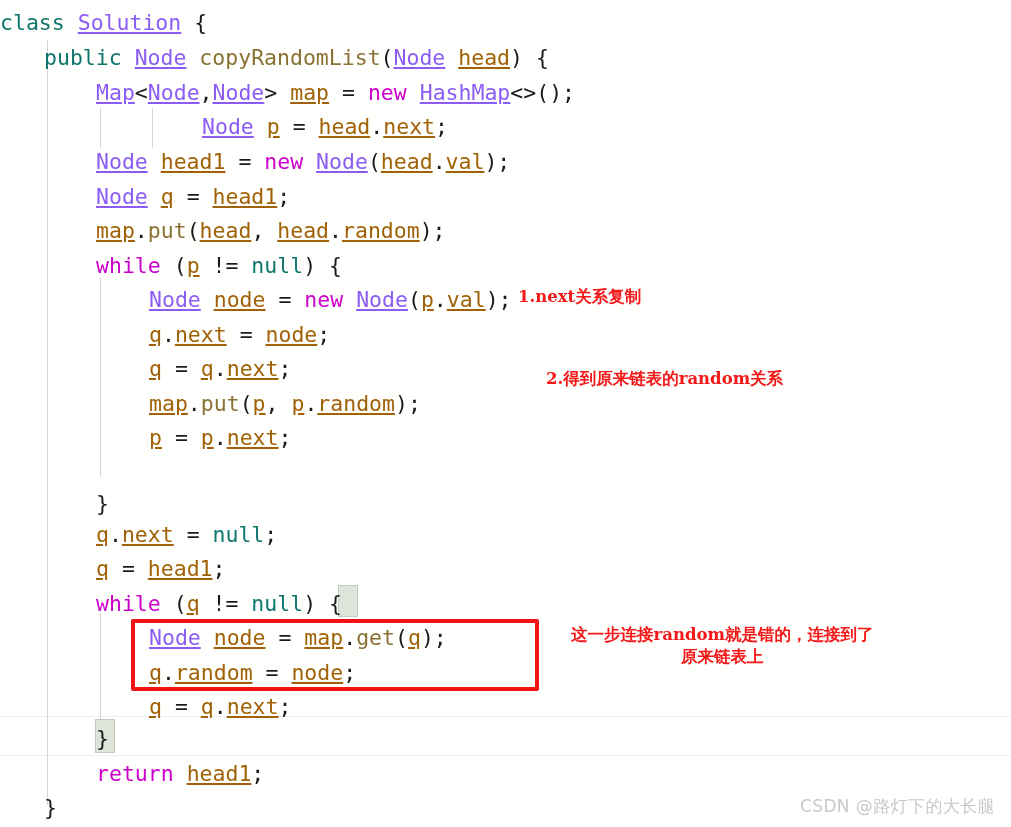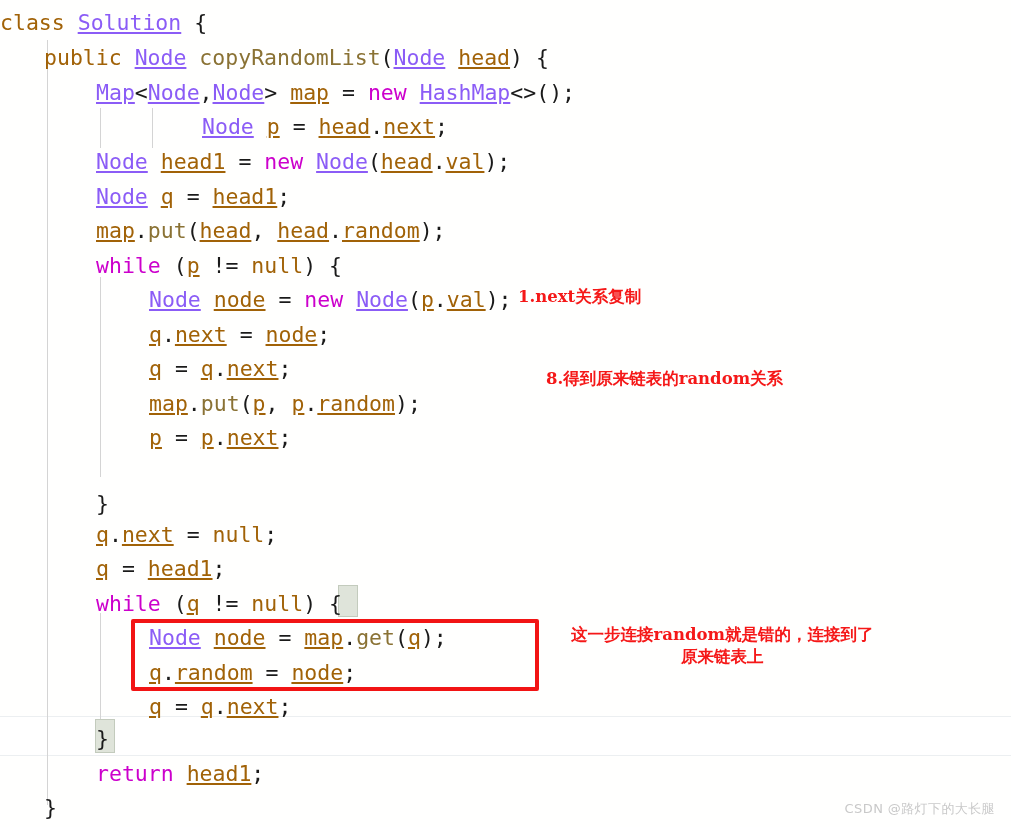--- a/index.html
+++ b/index.html
@@ -36,21 +36,21 @@
   }
   .line {
     position: absolute;
     left: 0;
     height: 34.6px;
     white-space: pre;
     letter-spacing: 0px;
   }
 
   
-  .kw      { color: #a16207; }        
+  .kw      { color: #0f766e; }        
   .kw2     { color: #cc00cc; }        
   .type    { color: #8b5cf6; text-decoration: underline; }        
   .meth    { color: #8a7234; }        
   .var     { color: #a16207; text-decoration: underline; }        
   .plain   { color: #1a1a1a; }        
 
   
   .guide {
     position: absolute;
     width: 1px;
@@ -98,21 +98,21 @@
     z-index: 7;
   }
 
   
   .watermark {
     position: absolute;
     right: 16px;
     bottom: 9px;
     color: #c9c9c9;
     font-family: "DejaVu Sans", "Liberation Sans", sans-serif;
-    font-size: 13px;
+    font-size: 17px;
     letter-spacing: 0.4px;
     z-index: 8;
     user-select: none;
   }
 
   
   .top-fragment {
     position: absolute;
     left: 8px;
     top: -12px;
@@ -143,20 +143,20 @@
     </div>
 
   <div class="red-box" id="red-box" style="left: 131px; top: 619px; width: 400px; height: 64px; border-color: rgb(242, 20, 20); border-width: 4px;"></div>
 
   <div class="top-fragment">'</div>
 
   <div class="code-layer" id="code-layer"><div class="line" style="top: 6px; padding-left: 0px;"><span class="plain"></span><span class="kw">class</span><span class="plain"> </span><span class="type">Solution</span><span class="plain"> {</span></div><div class="line" style="top: 41px; padding-left: 44px;"><span class="plain"></span><span class="kw">public</span><span class="plain"> </span><span class="type">Node</span><span class="plain"> </span><span class="meth">copyRandomList</span><span class="plain">(</span><span class="type">Node</span><span class="plain"> </span><span class="var">head</span><span class="plain">) {</span></div><div class="line" style="top: 76px; padding-left: 96px;"><span class="plain"></span><span class="type">Map</span><span class="plain">&lt;</span><span class="type">Node</span><span class="plain">,</span><span class="type">Node</span><span class="plain">&gt; </span><span class="var">map</span><span class="plain"> = </span><span class="kw2">new</span><span class="plain"> </span><span class="type">HashMap</span><span class="plain">&lt;&gt;();</span></div><div class="line" style="top: 110px; padding-left: 202px;"><span class="plain"></span><span class="type">Node</span><span class="plain"> </span><span class="var">p</span><span class="plain"> = </span><span class="var">head</span><span class="plain">.</span><span class="var">next</span><span class="plain">;</span></div><div class="line" style="top: 145px; padding-left: 96px;"><span class="plain"></span><span class="type">Node</span><span class="plain"> </span><span class="var">head1</span><span class="plain"> = </span><span class="kw2">new</span><span class="plain"> </span><span class="type">Node</span><span class="plain">(</span><span class="var">head</span><span class="plain">.</span><span class="var">val</span><span class="plain">);</span></div><div class="line" style="top: 180px; padding-left: 96px;"><span class="plain"></span><span class="type">Node</span><span class="plain"> </span><span class="var">q</span><span class="plain"> = </span><span class="var">head1</span><span class="plain">;</span></div><div class="line" style="top: 214px; padding-left: 96px;"><span class="plain"></span><span class="var">map</span><span class="plain">.</span><span class="meth">put</span><span class="plain">(</span><span class="var">head</span><span class="plain">, </span><span class="var">head</span><span class="plain">.</span><span class="var">random</span><span class="plain">);</span></div><div class="line" style="top: 249px; padding-left: 96px;"><span class="plain"></span><span class="kw2">while</span><span class="plain"> (</span><span class="var">p</span><span class="plain"> != </span><span class="kw">null</span><span class="plain">) {</span></div><div class="line" style="top: 283px; padding-left: 149px;"><span class="plain"></span><span class="type">Node</span><span class="plain"> </span><span class="var">node</span><span class="plain"> = </span><span class="kw2">new</span><span class="plain"> </span><span class="type">Node</span><span class="plain">(</span><span class="var">p</span><span class="plain">.</span><span class="var">val</span><span class="plain">);</span></div><div class="line" style="top: 318px; padding-left: 149px;"><span class="plain"></span><span class="var">q</span><span class="plain">.</span><span class="var">next</span><span class="plain"> = </span><span class="var">node</span><span class="plain">;</span></div><div class="line" style="top: 352px; padding-left: 149px;"><span class="plain"></span><span class="var">q</span><span class="plain"> = </span><span class="var">q</span><span class="plain">.</span><span class="var">next</span><span class="plain">;</span></div><div class="line" style="top: 387px; padding-left: 149px;"><span class="plain"></span><span class="var">map</span><span class="plain">.</span><span class="meth">put</span><span class="plain">(</span><span class="var">p</span><span class="plain">, </span><span class="var">p</span><span class="plain">.</span><span class="var">random</span><span class="plain">);</span></div><div class="line" style="top: 421px; padding-left: 149px;"><span class="plain"></span><span class="var">p</span><span class="plain"> = </span><span class="var">p</span><span class="plain">.</span><span class="var">next</span><span class="plain">;</span></div><div class="line" style="top: 456px; padding-left: 0px;"><span class="plain"></span></div><div class="line" style="top: 487px; padding-left: 96px;"><span class="plain">}</span></div><div class="line" style="top: 518px; padding-left: 96px;"><span class="plain"></span><span class="var">q</span><span class="plain">.</span><span class="var">next</span><span class="plain"> = </span><span class="kw">null</span><span class="plain">;</span></div><div class="line" style="top: 552px; padding-left: 96px;"><span class="plain"></span><span class="var">q</span><span class="plain"> = </span><span class="var">head1</span><span class="plain">;</span></div><div class="line" style="top: 587px; padding-left: 96px;"><span class="plain"></span><span class="kw2">while</span><span class="plain"> (</span><span class="var">q</span><span class="plain"> != </span><span class="kw">null</span><span class="plain">) {</span></div><div class="line" style="top: 621px; padding-left: 149px;"><span class="plain"></span><span class="type">Node</span><span class="plain"> </span><span class="var">node</span><span class="plain"> = </span><span class="var">map</span><span class="plain">.</span><span class="meth">get</span><span class="plain">(</span><span class="var">q</span><span class="plain">);</span></div><div class="line" style="top: 656px; padding-left: 149px;"><span class="plain"></span><span class="var">q</span><span class="plain">.</span><span class="var">random</span><span class="plain"> = </span><span class="var">node</span><span class="plain">;</span></div><div class="line" style="top: 690px; padding-left: 149px;"><span class="plain"></span><span class="var">q</span><span class="plain"> = </span><span class="var">q</span><span class="plain">.</span><span class="var">next</span><span class="plain">;</span></div><div class="line" style="top: 722px; padding-left: 96px;"><span class="plain">}</span></div><div class="line" style="top: 757px; padding-left: 96px;"><span class="plain"></span><span class="kw2">return</span><span class="plain"> </span><span class="var">head1</span><span class="plain">;</span></div><div class="line" style="top: 791px; padding-left: 44px;"><span class="plain">}</span></div></div>
 
   <div id="annot-layer">
       <div class="annot" style="left: 518px; top: 286px; color: rgb(245, 24, 24);">1.next关系复制</div>
-      <div class="annot" style="left: 546px; top: 368px; color: rgb(245, 24, 24);">8.得到原来链表的random关系</div>
+      <div class="annot" style="left: 546px; top: 368px; color: rgb(245, 24, 24);">2.得到原来链表的random关系</div>
       <div class="annot" style="left: 571px; top: 624px; color: rgb(245, 24, 24); text-align: center;">这一步连接random就是错的，连接到了
 原来链表上</div>
     </div>
 
   <div class="watermark">CSDN @路灯下的大长腿</div>
 
 </div>
 
 </body></html>

